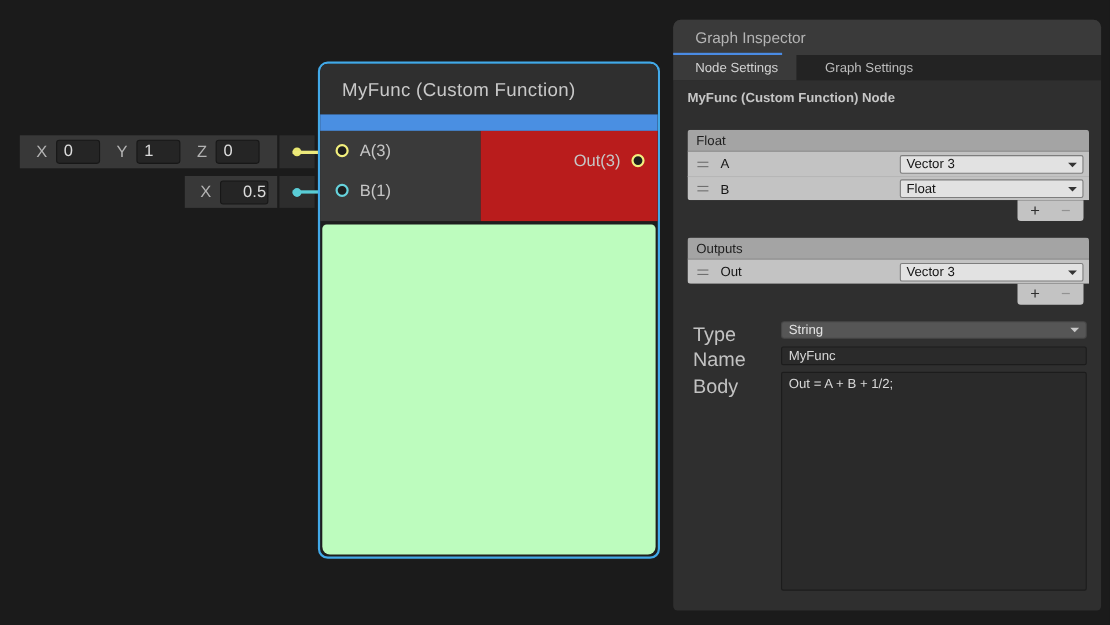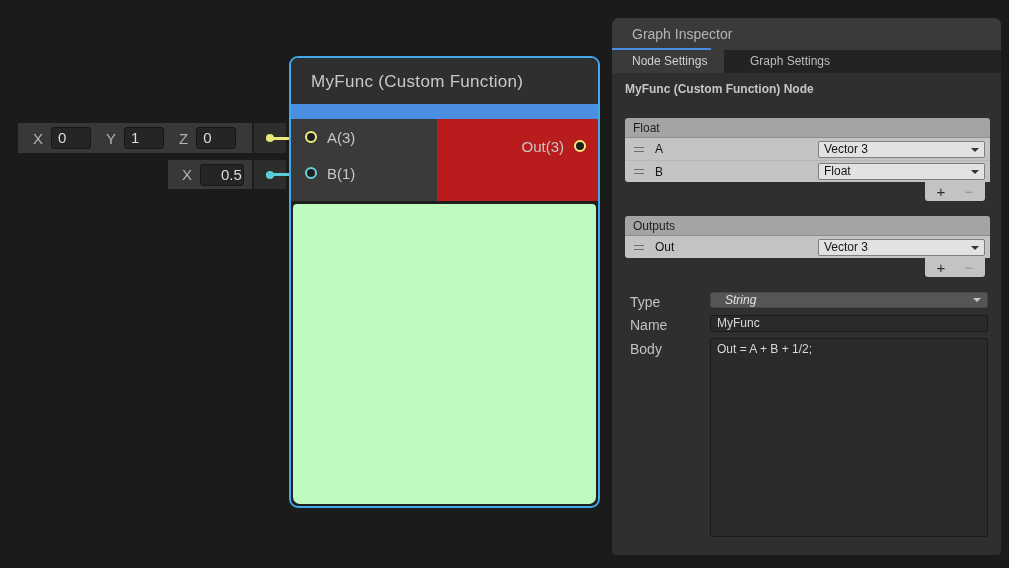--- a/index.html
+++ b/index.html
@@ -97,25 +97,25 @@
     background: #c3c3c3; border-radius: 0 0 3px 3px;
     display: flex; align-items: center; justify-content: center; gap: 6px;
   }
   .footer-inputs { top: 164px; }
   .footer-outputs { top: 240px; }
   .list-btn { background: none; border: none; font-size: 15px; line-height: 15px;
               font-family: "Liberation Sans", sans-serif; cursor: default; width: 22px; }
   .btn-add { color: #2e2e2e; }
   .btn-remove { color: #929292; }
 
-  .field-label { position: absolute; left: 18px; font-size: 14px; color: #c2c2c2; }
+  .field-label { position: absolute; left: 18px; font-size: 18px; color: #c2c2c2; }
   .dk-dropdown {
     position: absolute; left: 98px; width: 278px; height: 16px;
     background: #565656; border-radius: 3px; border: 1px solid #464646;
-    color: #e2e2e2; font-size: 12px; line-height: 14px; padding-left: 14px; font-style: italic;
+    color: #e2e2e2; font-size: 12px; line-height: 14px; padding-left: 6px;
   }
   .dk-arrow { position: absolute; right: 6px; top: 5px; width: 0; height: 0;
               border-left: 4px solid transparent; border-right: 4px solid transparent;
               border-top: 4px solid #c8c8c8; }
   .dk-field {
     position: absolute; left: 98px; width: 278px;
     background: #2a2a2a; border: 1px solid #1c1c1c; border-radius: 2px;
     color: #d8d8d8; font-size: 12px; padding-left: 6px;
     font-family: "Liberation Sans", sans-serif;
   }

